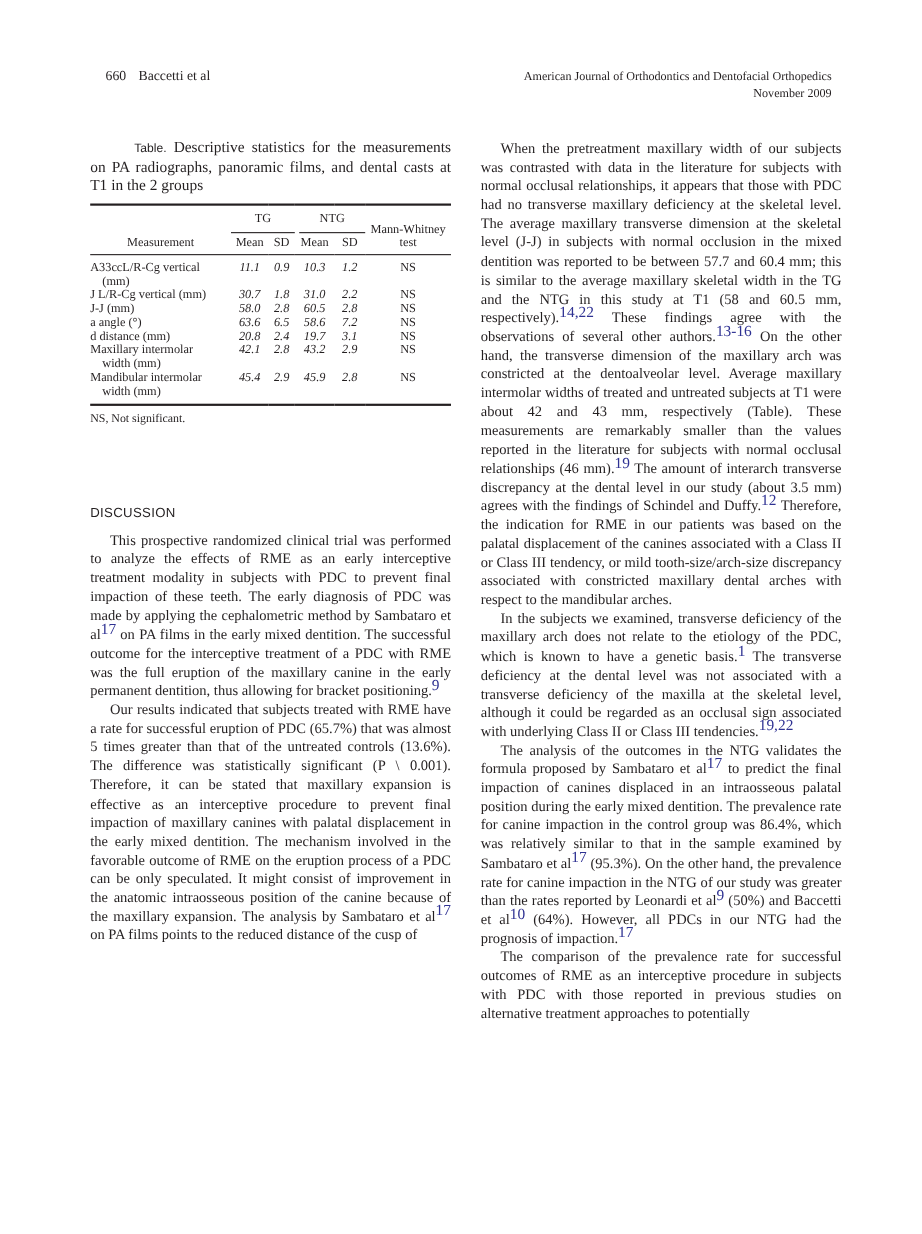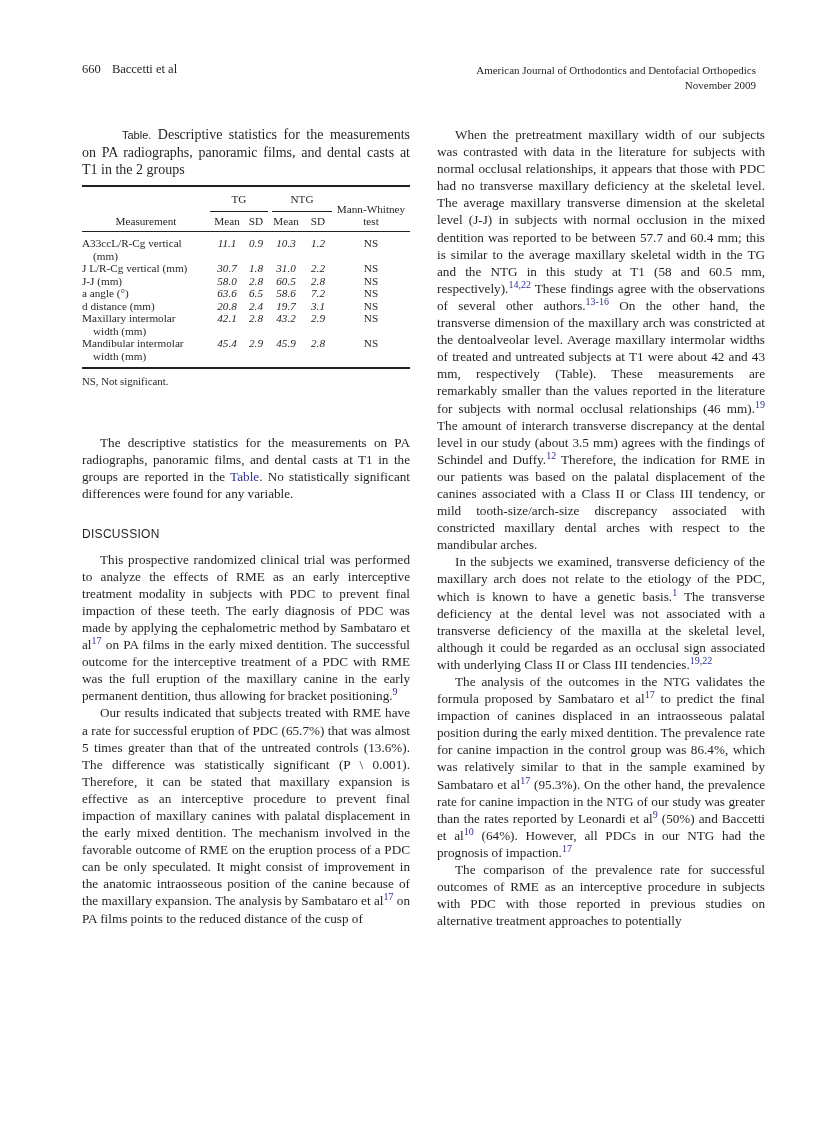--- a/index.html
+++ b/index.html
@@ -1,18 +1,18 @@
 <!DOCTYPE html>
 <html><head>
 <meta charset="utf-8">
 <style>
   html, body { margin: 0; padding: 0; background: #ffffff; }
   body { width: 838px; height: 1122px; position: relative; overflow: hidden;
          font-family: "Liberation Serif", "DejaVu Serif", serif; color: #231f20; }
-  .header { position: absolute; top: 62px; left: 82px; right: 82px; height: 36px; }
+  .header { position: absolute; top: 62px; left: 96px; right: 82px; height: 36px; }
   .hdr-left { position: absolute; left: 0; top: 0; font-size: 12.5px; }
   .hdr-left .pg { margin-right: 8px; }
   .hdr-right { position: absolute; right: 0; top: 1px; text-align: right; font-size: 11px; line-height: 15px; font-family: Liberation Serif, serif; }
 
   .col { position: absolute; top: 126px; width: 328px; font-size: 13.2px; line-height: 17.1px; }
   .col.left { left: 82px; }
   .col.right { left: 437px; }
 
   .caption { font-size: 14px; line-height: 17px; text-align: justify; margin: 0 0 7px 0; }
   .caption .label { font-family: "Liberation Sans", "DejaVu Sans", sans-serif; font-size: 11px; margin-left: 40px; }
@@ -32,21 +32,21 @@
   td.m .wrap { display: block; padding-left: 11px; }
   td.n { text-align: center; font-style: italic; }
   td.ns { text-align: center; }
   tr.first td { padding-top: 5px; }
   tr.last td { padding-bottom: 5px; }
   .footnote { font-size: 10.8px; margin-top: 4px; }
 
   p { margin: 0; text-align: justify; }
   p.ind { text-indent: 18px; }
   .ref, .link { color: #2e3192; }
-  sup.ref { font-size: 10px; line-height: 0; vertical-align: 5px; }
+  sup.ref { font-size: 14px; line-height: 0; vertical-align: 5px; }
   .section-head { font-family: "Liberation Sans", "DejaVu Sans", sans-serif; font-size: 12px;
                   letter-spacing: 0.3px; margin: 24px 0 7px 0; }
 </style>
 </head>
 <body>
 
 <div class="header">
   <div class="hdr-left">
     <span class="pg">660</span>
     <span>Baccetti et al</span>
@@ -154,21 +154,20 @@
     </tr>
     <tr class="rule-end">
           <td colspan="6"></td>
         </tr>
   </tbody>
     </table>
   <div class="footnote">NS, Not significant.</div>
 
   <div style="height:44px"></div>
 
-  <p class="ind"><span>The descriptive statistics for the measurements on PA radiographs, panoramic films, and dental casts at T1 in the groups are reported in the </span><a class="link">Table</a><span>. No statistically significant differences were found for any variable.</span></p>
 
   <div class="section-head">DISCUSSION</div>
 
   <p class="ind"><span>This prospective randomized clinical trial was performed to analyze the effects of RME as an early interceptive treatment modality in subjects with PDC to prevent final impaction of these teeth. The early diagnosis of PDC was made by applying the cephalometric method by Sambataro et al</span><sup class="ref">17</sup><span> on PA films in the early mixed dentition. The successful outcome for the interceptive treatment of a PDC with RME was the full eruption of the maxillary canine in the early permanent dentition, thus allowing for bracket positioning.</span><sup class="ref">9</sup></p>
   <p class="ind"><span>Our results indicated that subjects treated with RME have a rate for successful eruption of PDC (65.7%) that was almost 5 times greater than that of the untreated controls (13.6%). The difference was statistically significant (P \ 0.001). Therefore, it can be stated that maxillary expansion is effective as an interceptive procedure to prevent final impaction of maxillary canines with palatal displacement in the early mixed dentition. The mechanism involved in the favorable outcome of RME on the eruption process of a PDC can be only speculated. It might consist of improvement in the anatomic intraosseous position of the canine because of the maxillary expansion. The analysis by Sambataro et al</span><sup class="ref">17</sup><span> on PA films points to the reduced distance of the cusp of</span></p>
 </div>
 
 <div class="col right">
   <p class="ind"><span>When the pretreatment maxillary width of our subjects was contrasted with data in the literature for subjects with normal occlusal relationships, it appears that those with PDC had no transverse maxillary deficiency at the skeletal level. The average maxillary transverse dimension at the skeletal level (J-J) in subjects with normal occlusion in the mixed dentition was reported to be between 57.7 and 60.4 mm; this is similar to the average maxillary skeletal width in the TG and the NTG in this study at T1 (58 and 60.5 mm, respectively).</span><sup class="ref">14,22</sup><span> These findings agree with the observations of several other authors.</span><sup class="ref">13-16</sup><span> On the other hand, the transverse dimension of the maxillary arch was constricted at the dentoalveolar level. Average maxillary intermolar widths of treated and untreated subjects at T1 were about 42 and 43 mm, respectively (Table). These measurements are remarkably smaller than the values reported in the literature for subjects with normal occlusal relationships (46 mm).</span><sup class="ref">19</sup><span> The amount of interarch transverse discrepancy at the dental level in our study (about 3.5 mm) agrees with the findings of Schindel and Duffy.</span><sup class="ref">12</sup><span> Therefore, the indication for RME in our patients was based on the palatal displacement of the canines associated with a Class II or Class III tendency, or mild tooth-size/arch-size discrepancy associated with constricted maxillary dental arches with respect to the mandibular arches.</span></p>
   <p class="ind"><span>In the subjects we examined, transverse deficiency of the maxillary arch does not relate to the etiology of the PDC, which is known to have a genetic basis.</span><sup class="ref">1</sup><span> The transverse deficiency at the dental level was not associated with a transverse deficiency of the maxilla at the skeletal level, although it could be regarded as an occlusal sign associated with underlying Class II or Class III tendencies.</span><sup class="ref">19,22</sup></p>

